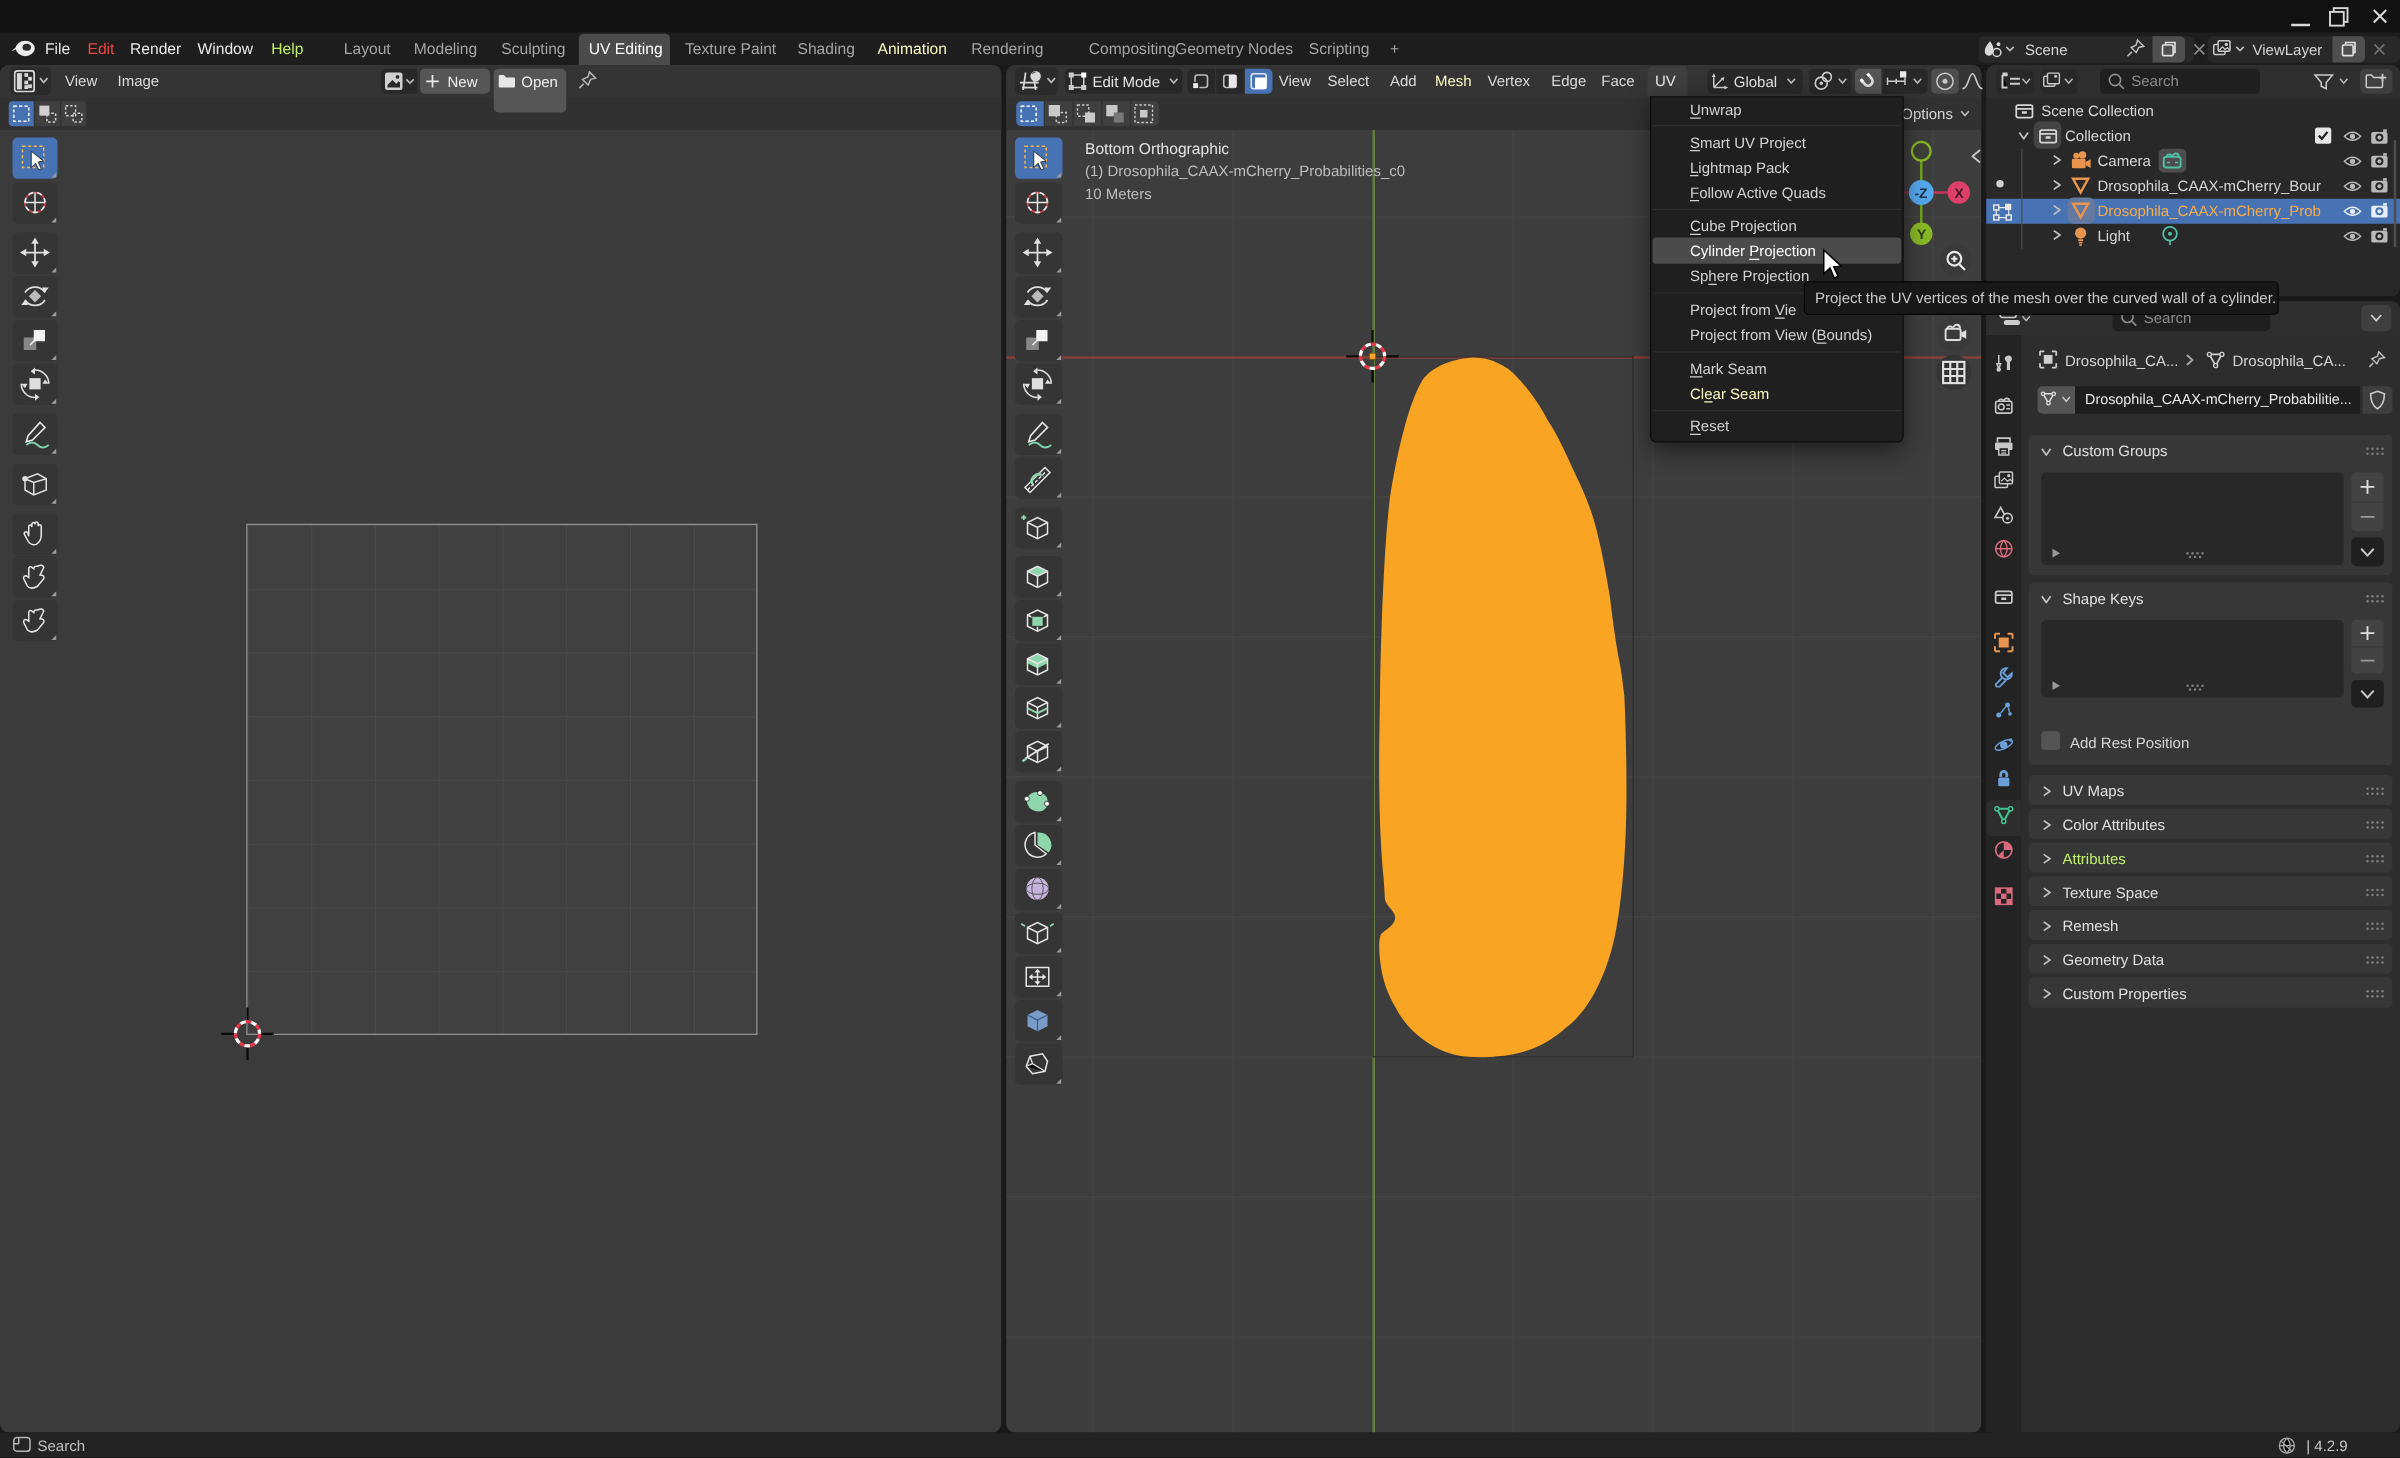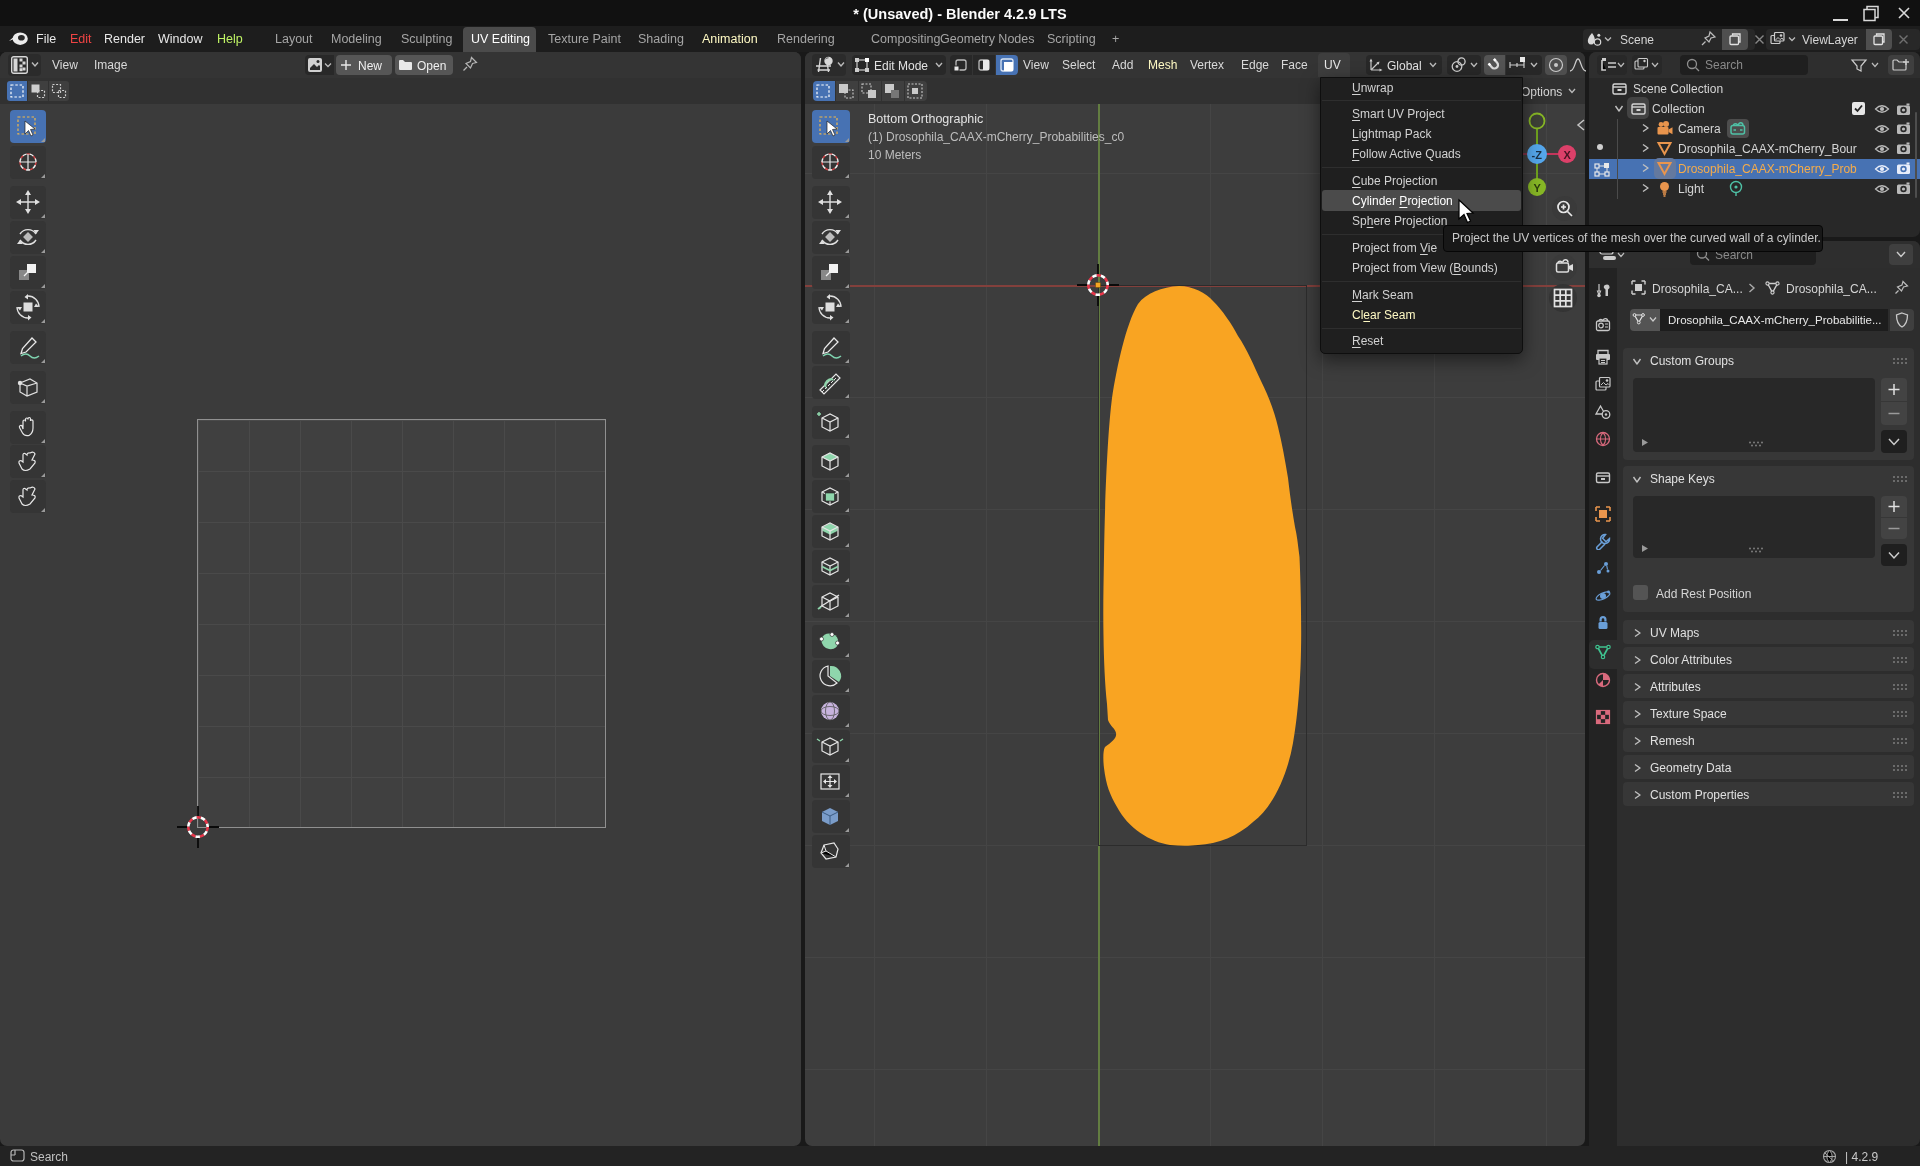--- a/index.html
+++ b/index.html
@@ -6,21 +6,20 @@
 #page div{position:absolute;}
 svg{display:block;}
 .u{text-decoration:underline;text-underline-offset:2px;}
 </style></head><body>
 <div id="page">
 <div style="left:0px;top:52px;width:801px;height:1094px;background:#3b3b3b;border-radius:7px;"></div>
 <div style="left:805px;top:52px;width:780px;height:1094px;background:#3d3d3d;border-radius:7px;"></div>
 <div style="left:1589px;top:52px;width:331px;height:185px;background:#282828;border-radius:7px;"></div>
 <div style="left:1589px;top:241px;width:331px;height:905px;background:#2d2d2d;border-radius:7px;"></div>
 <div style="left:0px;top:0px;width:1920px;height:26px;background:#111111;"></div>
-<div style="left:0px;top:6px;width:1920px;height:16px;text-align:center;font-size:14.5px;font-weight:bold;color:#fcfcfc;">* (Unsaved) - Blender 4.2.9 LTS</div>
 <div style="left:1833px;top:19px;width:15px;height:2px;background:#d9d9d9;"></div>
 <div style="left:1862px;top:5px;width:20px;height:17px;">
       <svg width="20" height="17">
         <rect x="5" y="1.5" width="11" height="11" fill="none" stroke="#d9d9d9" stroke-width="1.5"></rect>
         <rect x="2" y="4.5" width="11" height="11" fill="#111" stroke="#d9d9d9" stroke-width="1.5"></rect>
       </svg>
     </div>
 <div style="left:1897px;top:6px;width:14px;height:14px;">
       <svg width="14" height="14">
         <path d="M2 2 L12 12 M12 2 L2 12" stroke="#d9d9d9" stroke-width="1.6"></path>
@@ -150,21 +149,21 @@
         <circle cx="13" cy="6.5" r="1.5" fill="#2a2a2a"></circle>
         <path d="M20 8.5 L23 11.5 L26 8.5" stroke="#bbb" stroke-width="1.3" fill="none"></path>
       </svg>
     </div>
 <div style="left:336px;top:55px;width:56px;height:20px;background:#565656;border-radius:4px;color:#efefef;">
       <svg width="56" height="20">
         <path d="M10 5 V15 M5 10 H15" stroke="#e8e8e8" stroke-width="1.4"></path>
         <text x="22" y="14.5" font-family="Liberation Sans" font-size="12" fill="#efefef">New</text>
       </svg>
     </div>
-<div style="left:395px;top:55px;width:58px;height:20px;background:#565656;border-radius:4px;">
+<div style="left:395px;top:55px;width:58px;height:35px;background:#565656;border-radius:4px;">
       <svg width="58" height="20">
         <path d="M4 6 Q4 5 5 5 H8 L10 7 H16 Q17 7 17 8 V14 Q17 15 16 15 H5 Q4 15 4 14 Z" fill="#e8e8e8"></path>
         <text x="22" y="14.5" font-family="Liberation Sans" font-size="12" fill="#efefef">Open</text>
       </svg>
     </div>
 <div style="left:461px;top:55px;width:18px;height:18px;opacity:.85;">
       <svg width="18" height="18" viewBox="0 0 18 18">
         <path d="M10.5 2.5 L15.5 7.5 L11.5 8.5 L9.5 13 L5 8.5 L9.5 6.5 Z" fill="none" stroke="#ccc" stroke-width="1.2"></path>
         <path d="M6 12 L2.5 15.5" stroke="#ccc" stroke-width="1.3"></path>
       </svg>
@@ -1181,21 +1180,21 @@
           <circle cx="14" cy="6" r="1"></circle>
         </g>
       </svg>
     </div>
 <div style="left:1623px;top:674px;width:291px;height:24px;background:#373737;border-radius:4px;"></div>
 <div style="left:1632px;top:682px;width:10px;height:10px;">
       <svg width="10" height="10">
         <path d="M3 1.5 L8 5 L3 8.5" stroke="#c0c0c0" stroke-width="1.4" fill="none" stroke-linejoin="round"></path>
       </svg>
     </div>
-<div style="left:1650px;top:680px;color:#e5e5e5;">Attributes</div>
+<div style="left:1650px;top:680px;color:#bef264;">Attributes</div>
 <div style="left:1892px;top:683px;width:16px;height:10px;">
       <svg width="16" height="10">
         <g fill="#7e7e7e">
           <circle cx="2" cy="2" r="1"></circle>
           <circle cx="6" cy="2" r="1"></circle>
           <circle cx="10" cy="2" r="1"></circle>
           <circle cx="14" cy="2" r="1"></circle>
           <circle cx="2" cy="6" r="1"></circle>
           <circle cx="6" cy="6" r="1"></circle>
           <circle cx="10" cy="6" r="1"></circle>

